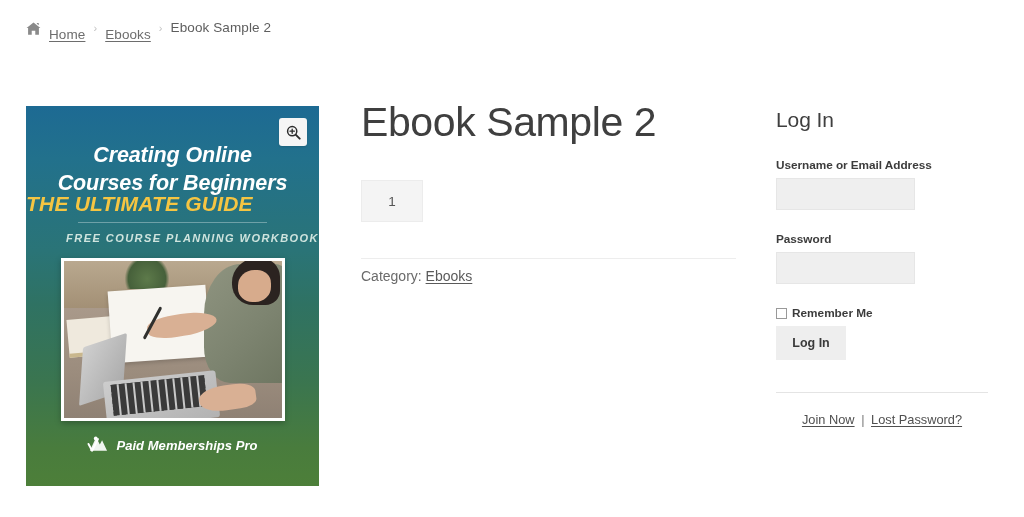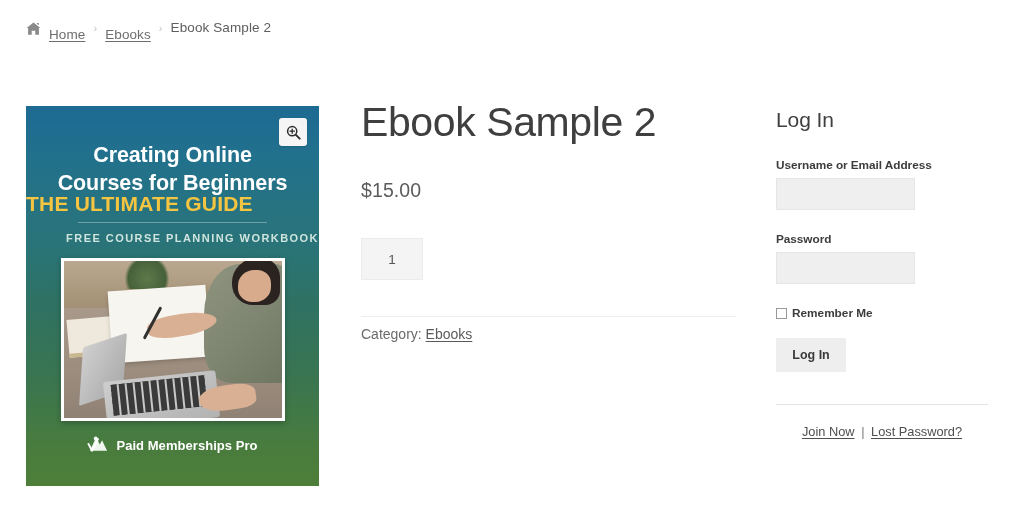--- a/index.html
+++ b/index.html
@@ -39,21 +39,21 @@
     margin: 0 8px;
     color: #c2c2c2;
     font-size: 11px;
   }
   .crumb-current { color: #5e5e5e; }
 
   
   .product-image-col {
     position: absolute;
     left: 26px; top: 106px;
-    width: 254px; height: 380px;
+    width: 254px; height: 380px; font-style: italic;
   }
   .product-summary-col {
     position: absolute;
     left: 361px; top: 100px;
     width: 375px;
   }
   .sidebar-col {
     position: absolute;
     left: 776px; top: 108px;
     width: 212px;
@@ -319,21 +319,21 @@
     border: 1px solid #e6e6e6;
     margin-bottom: 22px;
     outline: none;
     font-family: "Liberation Sans", sans-serif;
     font-size: 13px;
     padding: 0 7px;
     color: #333;
   }
   .remember-row {
     display: flex; align-items: center;
-    margin-top: 0; margin-bottom: 18px;
+    margin-top: 0; margin-bottom: 6px;
   }
   .remember-box {
     width: 11px; height: 11px;
     border: 1px solid #999;
     background: #fff;
     margin-right: 5px;
     cursor: pointer;
     flex: none;
   }
   .remember-label {
@@ -434,21 +434,20 @@
         <line x1="10.3" y1="10.3" x2="14.6" y2="14.6" stroke="#2b2b2b" stroke-width="2" stroke-linecap="round"></line>
         <line x1="4.3" y1="6.6" x2="8.9" y2="6.6" stroke="#2b2b2b" stroke-width="1.4" stroke-linecap="round"></line>
         <line x1="6.6" y1="4.3" x2="6.6" y2="8.9" stroke="#2b2b2b" stroke-width="1.4" stroke-linecap="round"></line>
       </svg>
     </div>
   </div>
 </div>
 
 <div class="product-summary-col">
   <h1 class="product-title">Ebook Sample 2</h1>
-  <div class="product-price">$15.00</div>
 
   <div class="cart-form">
     <input class="qty-input" type="text" value="1" style="">
   </div>
 
   <div class="summary-divider"></div>
 
   <div class="product-meta">
     <span>Category:</span>
     <a>Ebooks</a>

